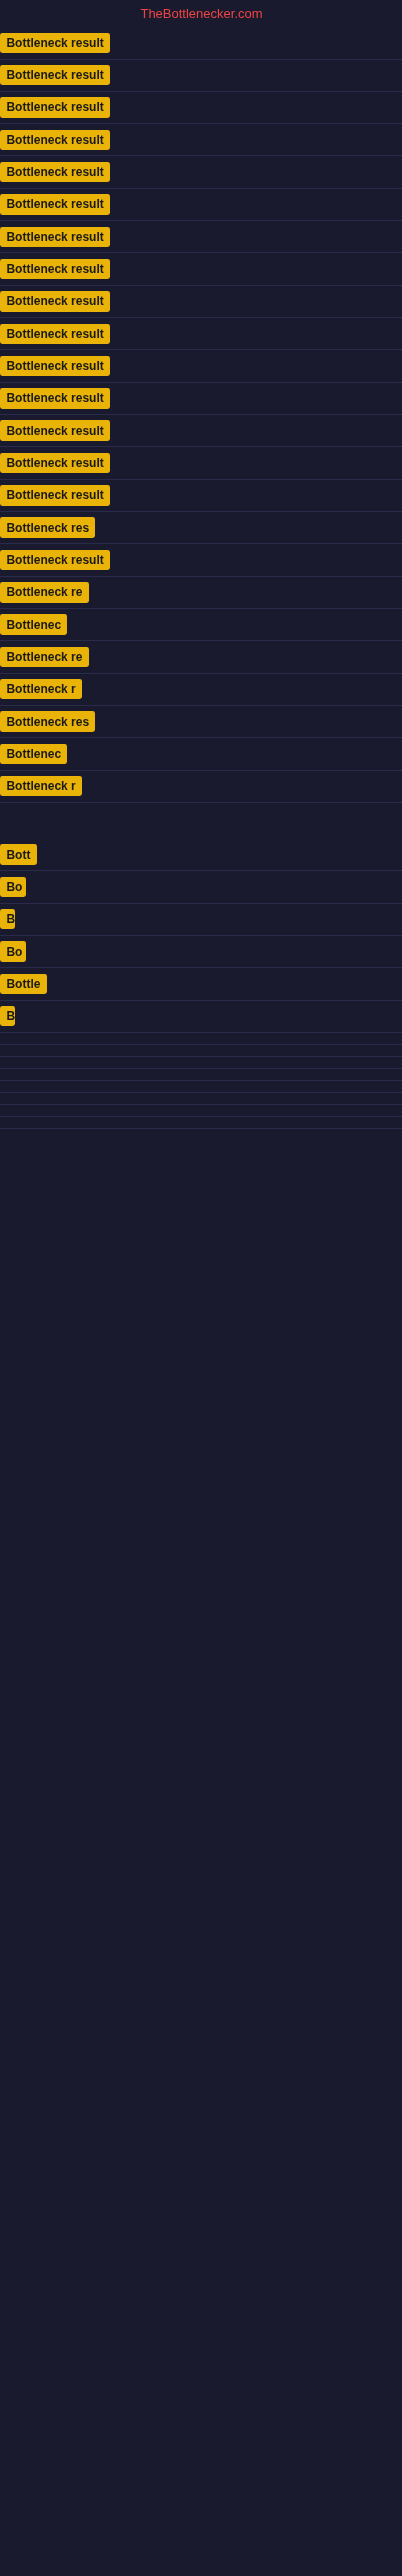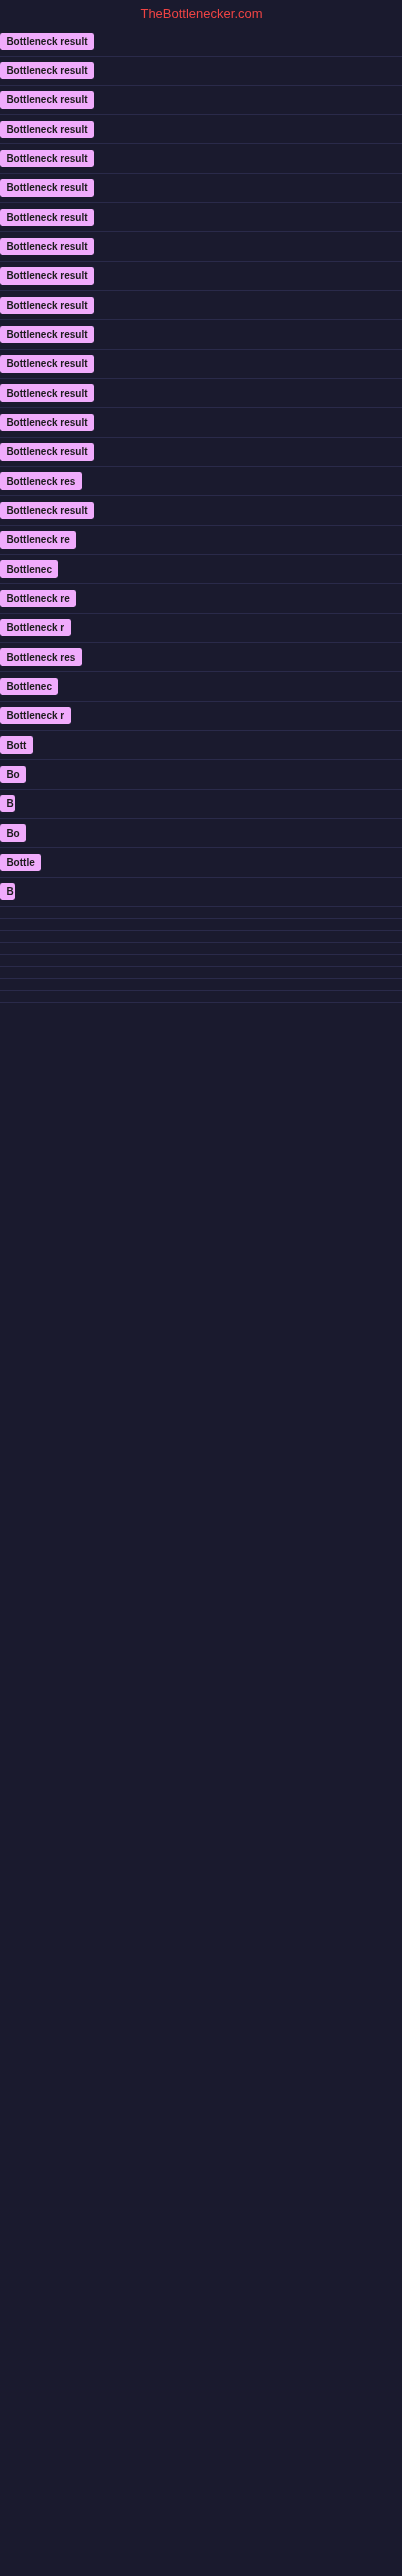--- a/index.html
+++ b/index.html
@@ -26,23 +26,23 @@
       flex-direction: column;
       padding: 3.2px 0;
     }
     .list-item {
       display: flex;
       align-items: center;
       margin: 2.4px 0;
       padding: 2.4px 0;
     }
     .bottleneck-badge {
-      background-color: #f0abfc;
+      background-color: #eab308;
       color: #1a1a1a;
-      font-size: 10px;
+      font-size: 12px;
       font-weight: bold;
       padding: 3.2px 6.4px;
       border-radius: 2.4px;
       white-space: nowrap;
       overflow: hidden;
       display: inline-block;
     }
     .row-line {
       width: 100%;
       height: 0.8px;
@@ -146,21 +146,21 @@
     <div class="row-line"></div>
     <div class="list-item">
       <span class="bottleneck-badge" style="max-width: 72px;">Bottlenec</span>
     </div>
     <div class="row-line"></div>
     <div class="list-item">
       <span class="bottleneck-badge" style="max-width: 85px;">Bottleneck r</span>
     </div>
     <div class="row-line"></div>
     <div class="list-item">
-      <span class="bottleneck-badge" style="max-width: 39px;">Bott</span>
+      <span class="bottleneck-badge" style="max-width: 39px; margin-top: 36px;">Bott</span>
     </div>
     <div class="row-line"></div>
     <div class="list-item">
       <span class="bottleneck-badge" style="max-width: 26px;">Bo</span>
     </div>
     <div class="row-line"></div>
     <div class="list-item">
       <span class="bottleneck-badge" style="max-width: 14.5px;">B</span>
     </div>
     <div class="row-line"></div>

